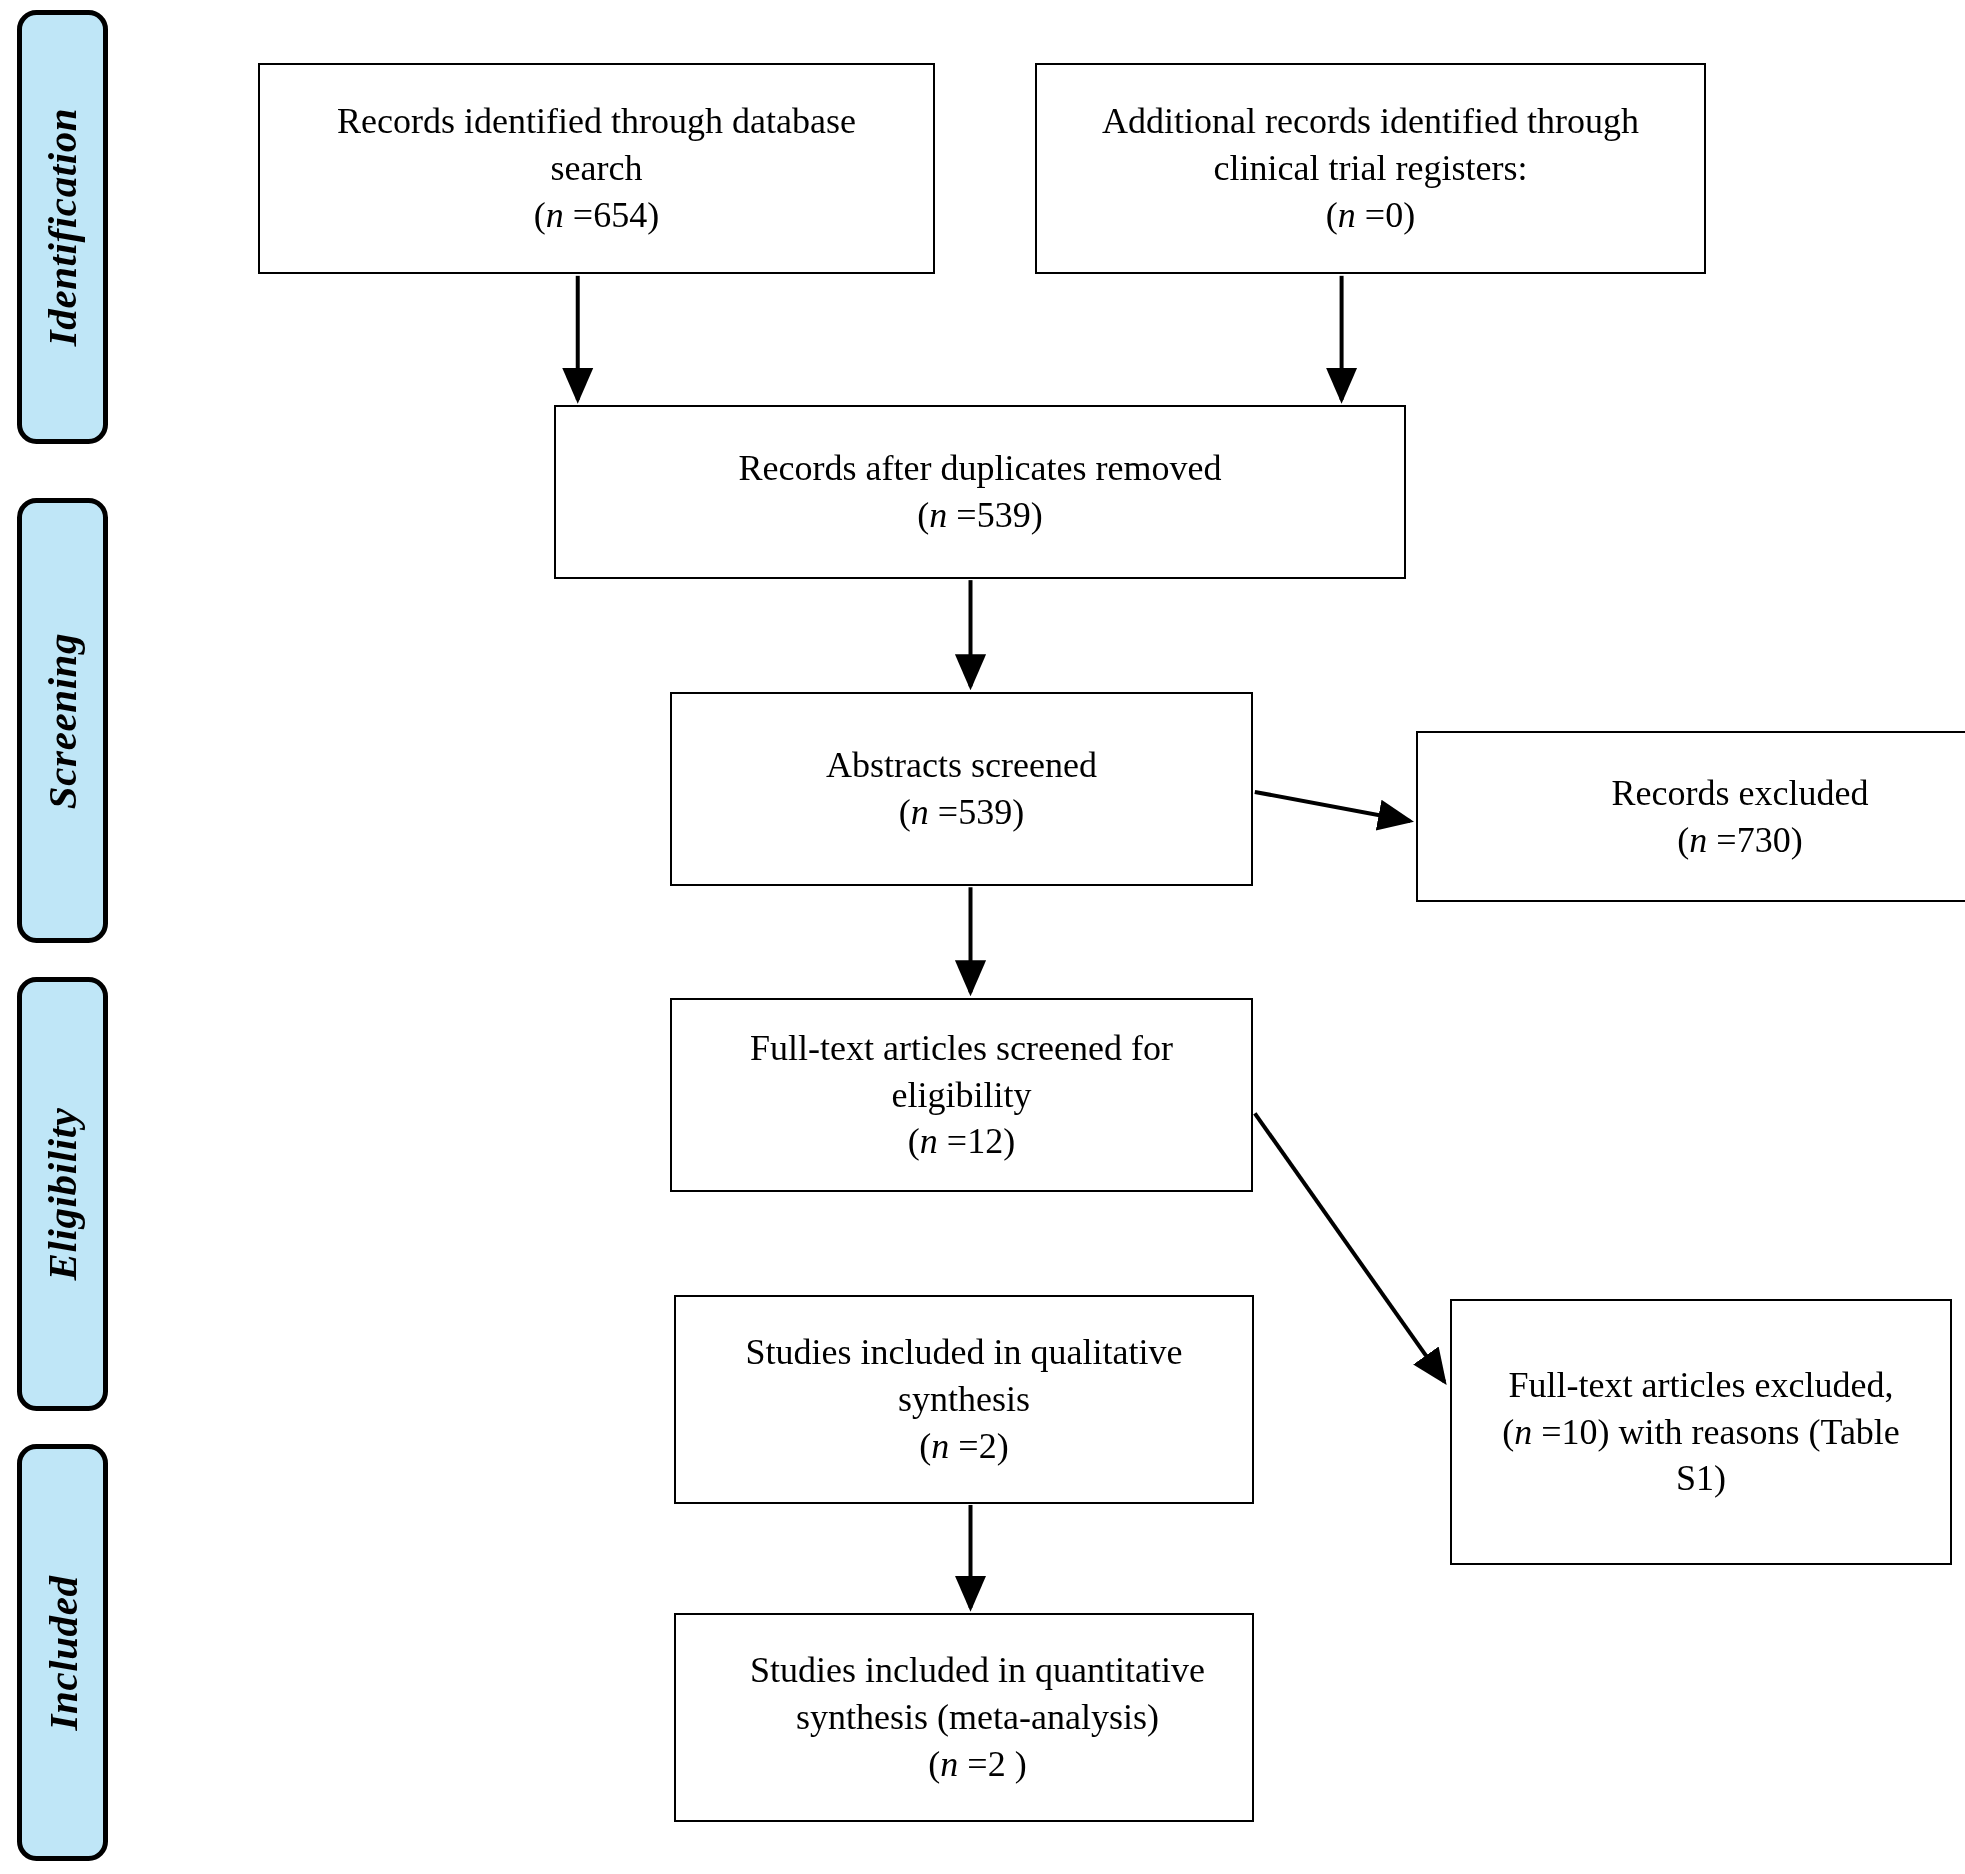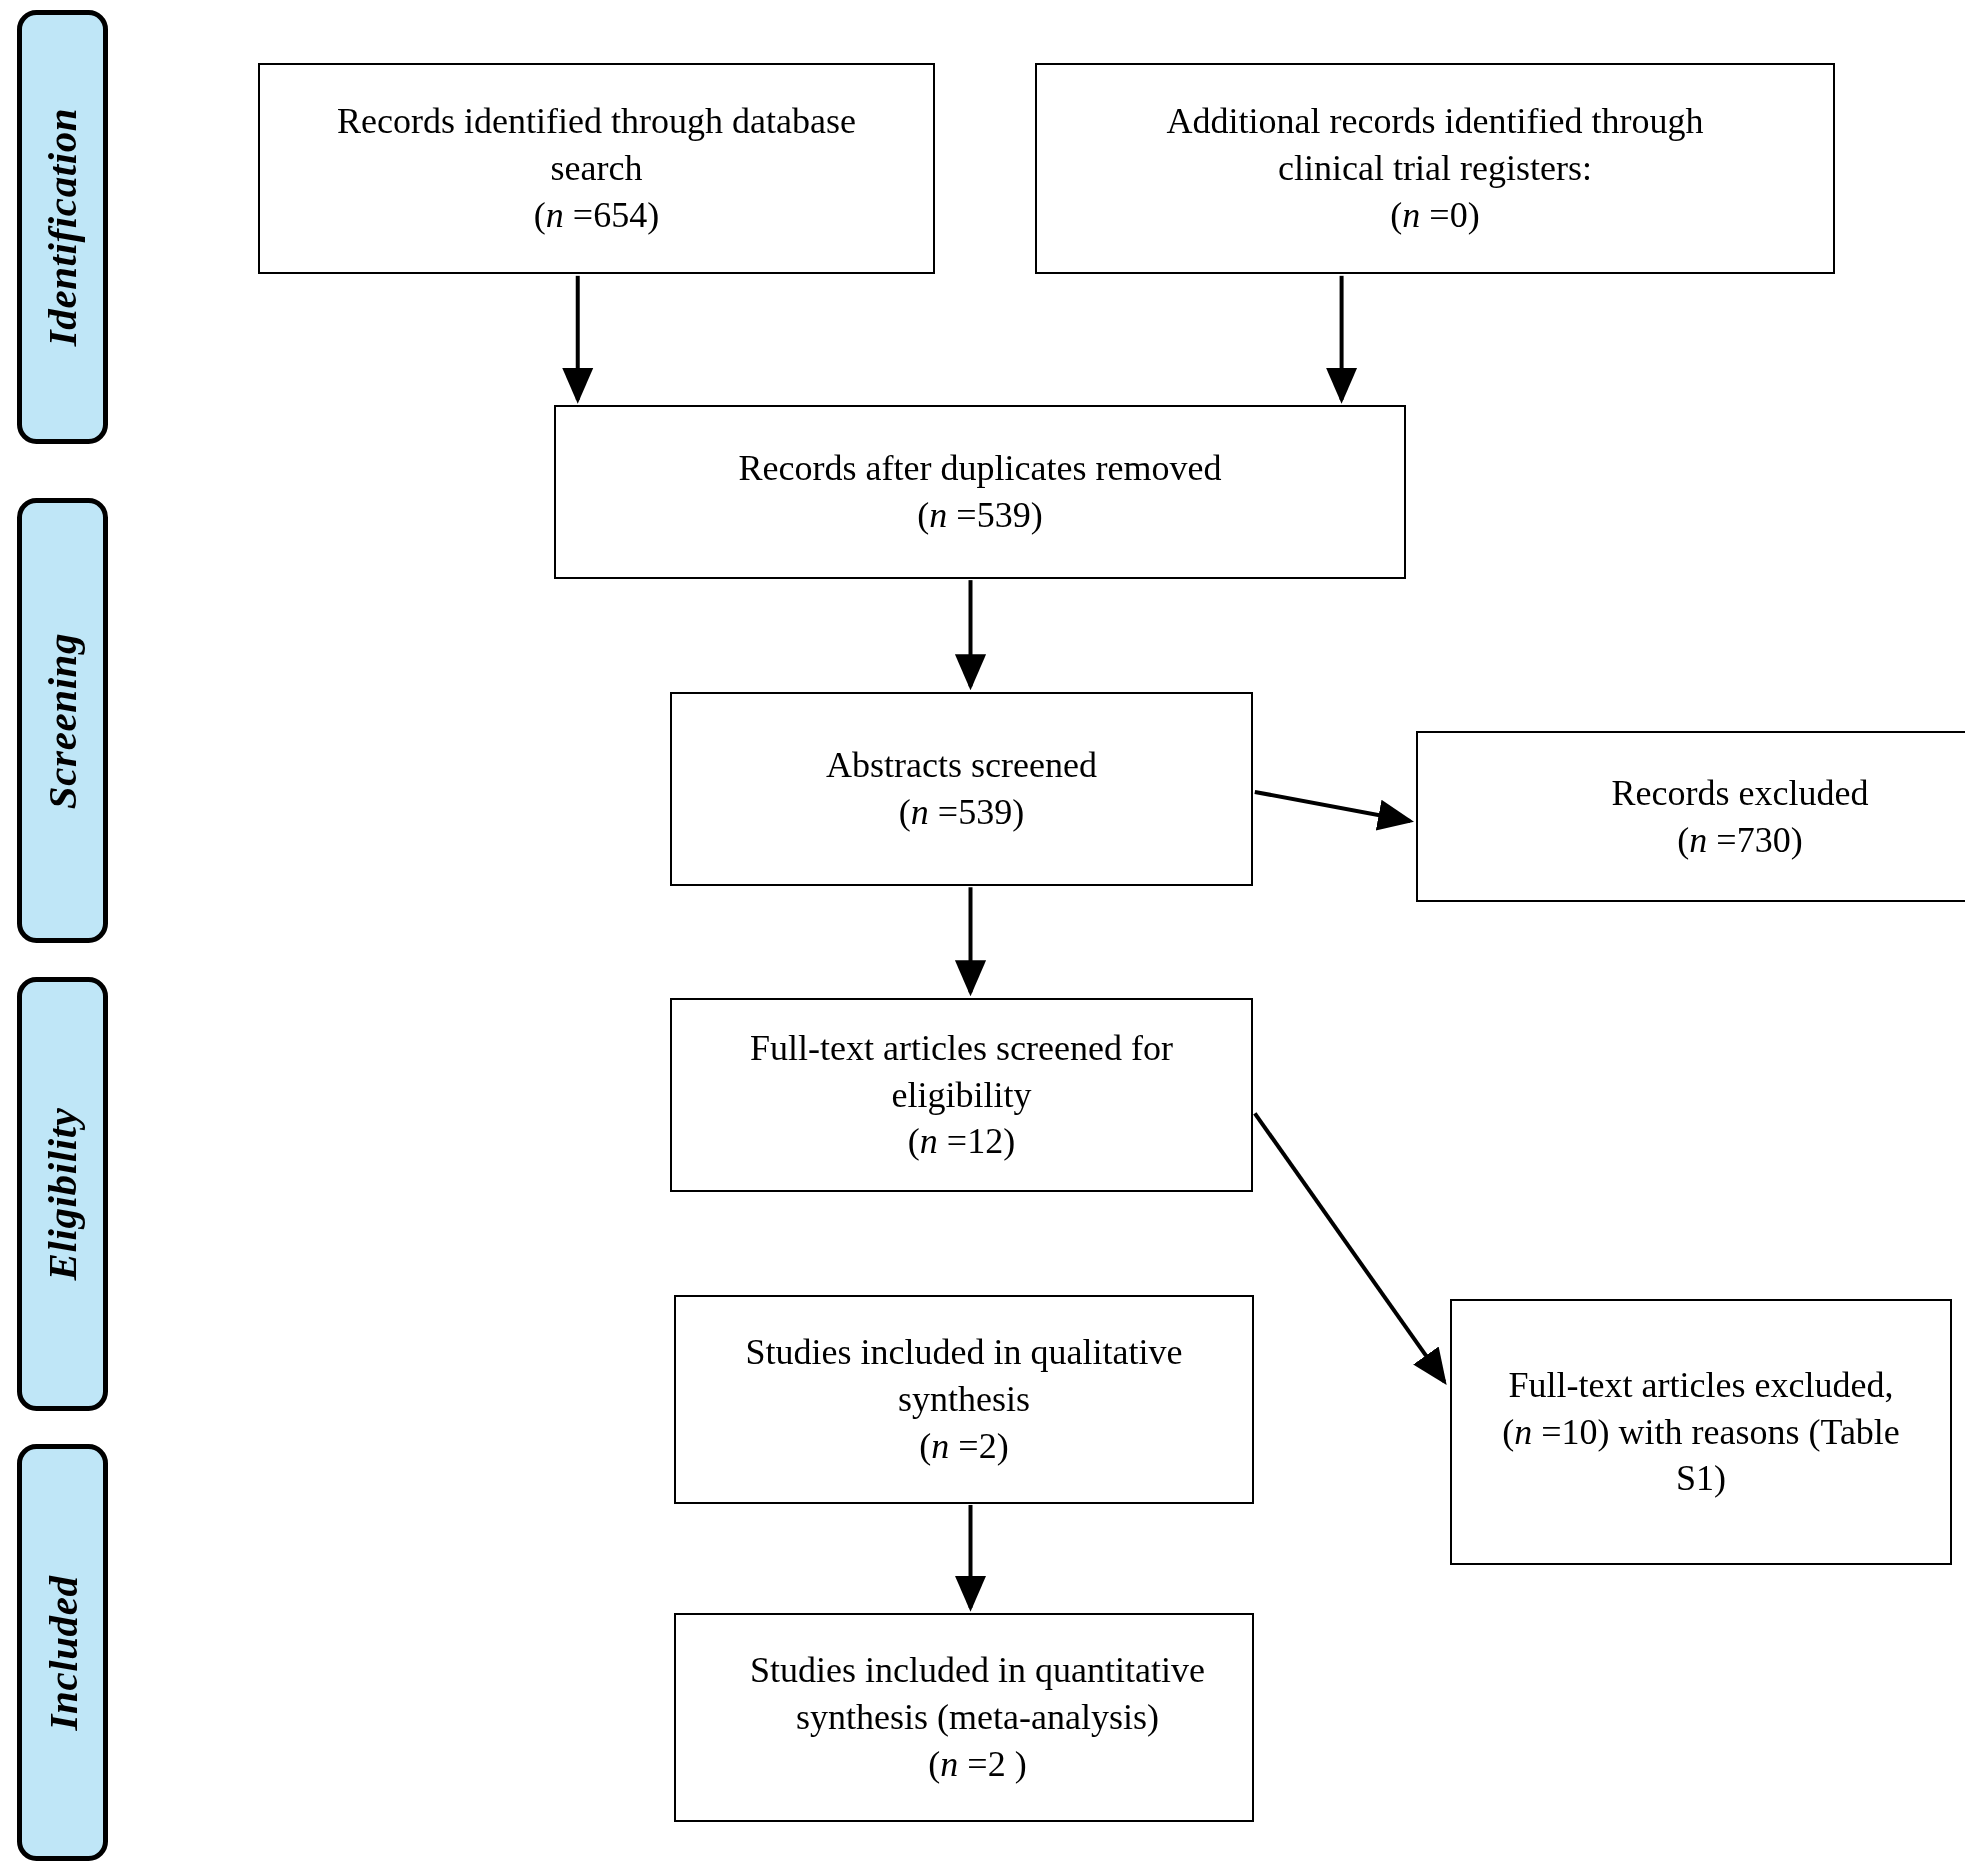--- a/index.html
+++ b/index.html
@@ -92,21 +92,21 @@
   <div class="flow-box" style="left:258px; top:63px; width:677px; height:211px;">
     <div class="box-text">
       <div>Records identified through database</div>
       <div>search</div>
       <div>
         <span>(</span><span class="ital">n</span><span> =654)</span>
       </div>
     </div>
   </div>
 
-  <div class="flow-box" style="left:1035px; top:63px; width:800px; height:211px;">
+  <div class="flow-box" style="left:1035px; top:63px; width:671px; height:211px;">
     <div class="box-text">
       <div>Additional records identified through</div>
       <div>clinical trial registers:</div>
       <div>
         <span>(</span><span class="ital">n</span><span> =0)</span>
       </div>
     </div>
   </div>
 
   <div class="flow-box" style="left:554px; top:405px; width:852px; height:174px;">

